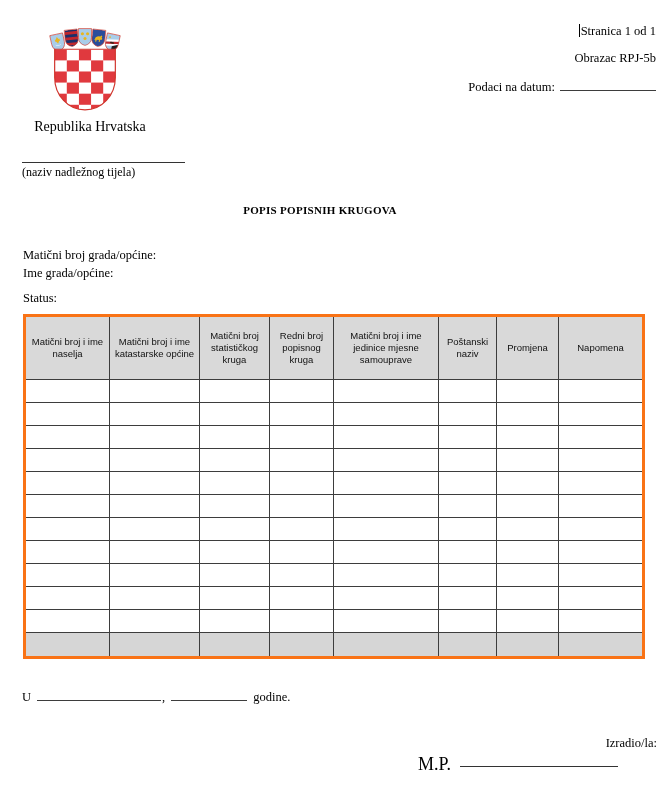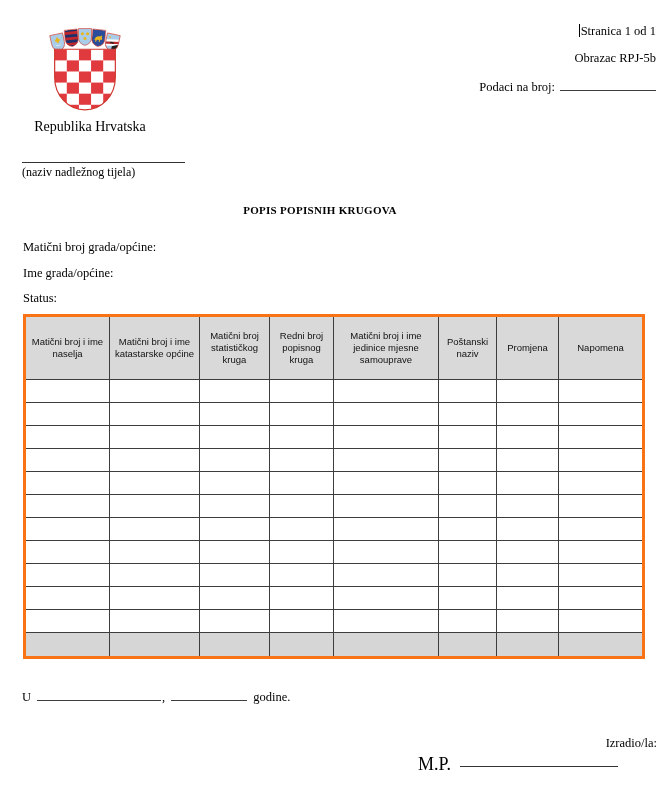--- a/index.html
+++ b/index.html
@@ -17,21 +17,21 @@
   
   .coat{left:48px;top:27px;}
   .country{left:20px;top:119px;width:140px;text-align:center;font-size:14px;}
   .authority-line{left:22px;top:162px;width:163px;border-top:1.5px solid #333;}
   .authority-caption{left:22px;top:165px;font-size:12px;}
 
   .form-title{left:23px;top:204px;width:594px;text-align:center;
               font-size:11px;font-weight:bold;letter-spacing:.3px;}
 
   .field-label{left:23px;font-size:12.5px;}
-  .f1{top:240px;} .f2{top:266px;} .f3{top:291px;}
+  .f1{top:248px;} .f2{top:266px;} .f3{top:291px;}
 
   
   .census-table{left:23px;top:314px;border-collapse:collapse;table-layout:fixed;
                 border:3px solid #f97316;
                 font-family:"Liberation Sans","DejaVu Sans",sans-serif;
                 font-size:9.5px;line-height:1.28;color:#111;}
   .census-table th,.census-table td{border:1px solid #3d3d3d;}
   .census-table th{background:#d9d9d9;font-weight:400;height:58px;
                    padding:2px 3px;text-align:center;vertical-align:middle;}
   .census-table td{height:22px;padding:0;}
@@ -46,21 +46,21 @@
   .signature-line{left:460px;top:766px;width:158px;border-top:1.5px solid #333;}
 </style>
 </head>
 <body>
 
 <div class="page">
 
   <div class="abs top-right-block">
     <div class="tr-line"><span class="text-cursor"></span><span>Stranica 1 od 1</span></div>
     <div class="tr-line">Obrazac RPJ-5b</div>
-    <div class="tr-line"><span>Podaci na broj:</span><span class="blank date-blank"></span></div>
+    <div class="tr-line"><span>Podaci na datum:</span><span class="blank date-blank"></span></div>
   </div>
 
   <svg class="abs coat" width="74" height="86" viewBox="0 0 100 116" xmlns="http://www.w3.org/2000/svg">
     <defs>
       <clipPath id="shieldClip">
           <path d="M9,30 H91 V68 A41,44 0 0 1 9,68 Z"></path>
         </clipPath>
       <clipPath id="cs">
           <path d="M0,0 H17.6 V12 Q17.6,20.5 8.8,22.8 Q0,20.5 0,12 Z"></path>
         </clipPath>

